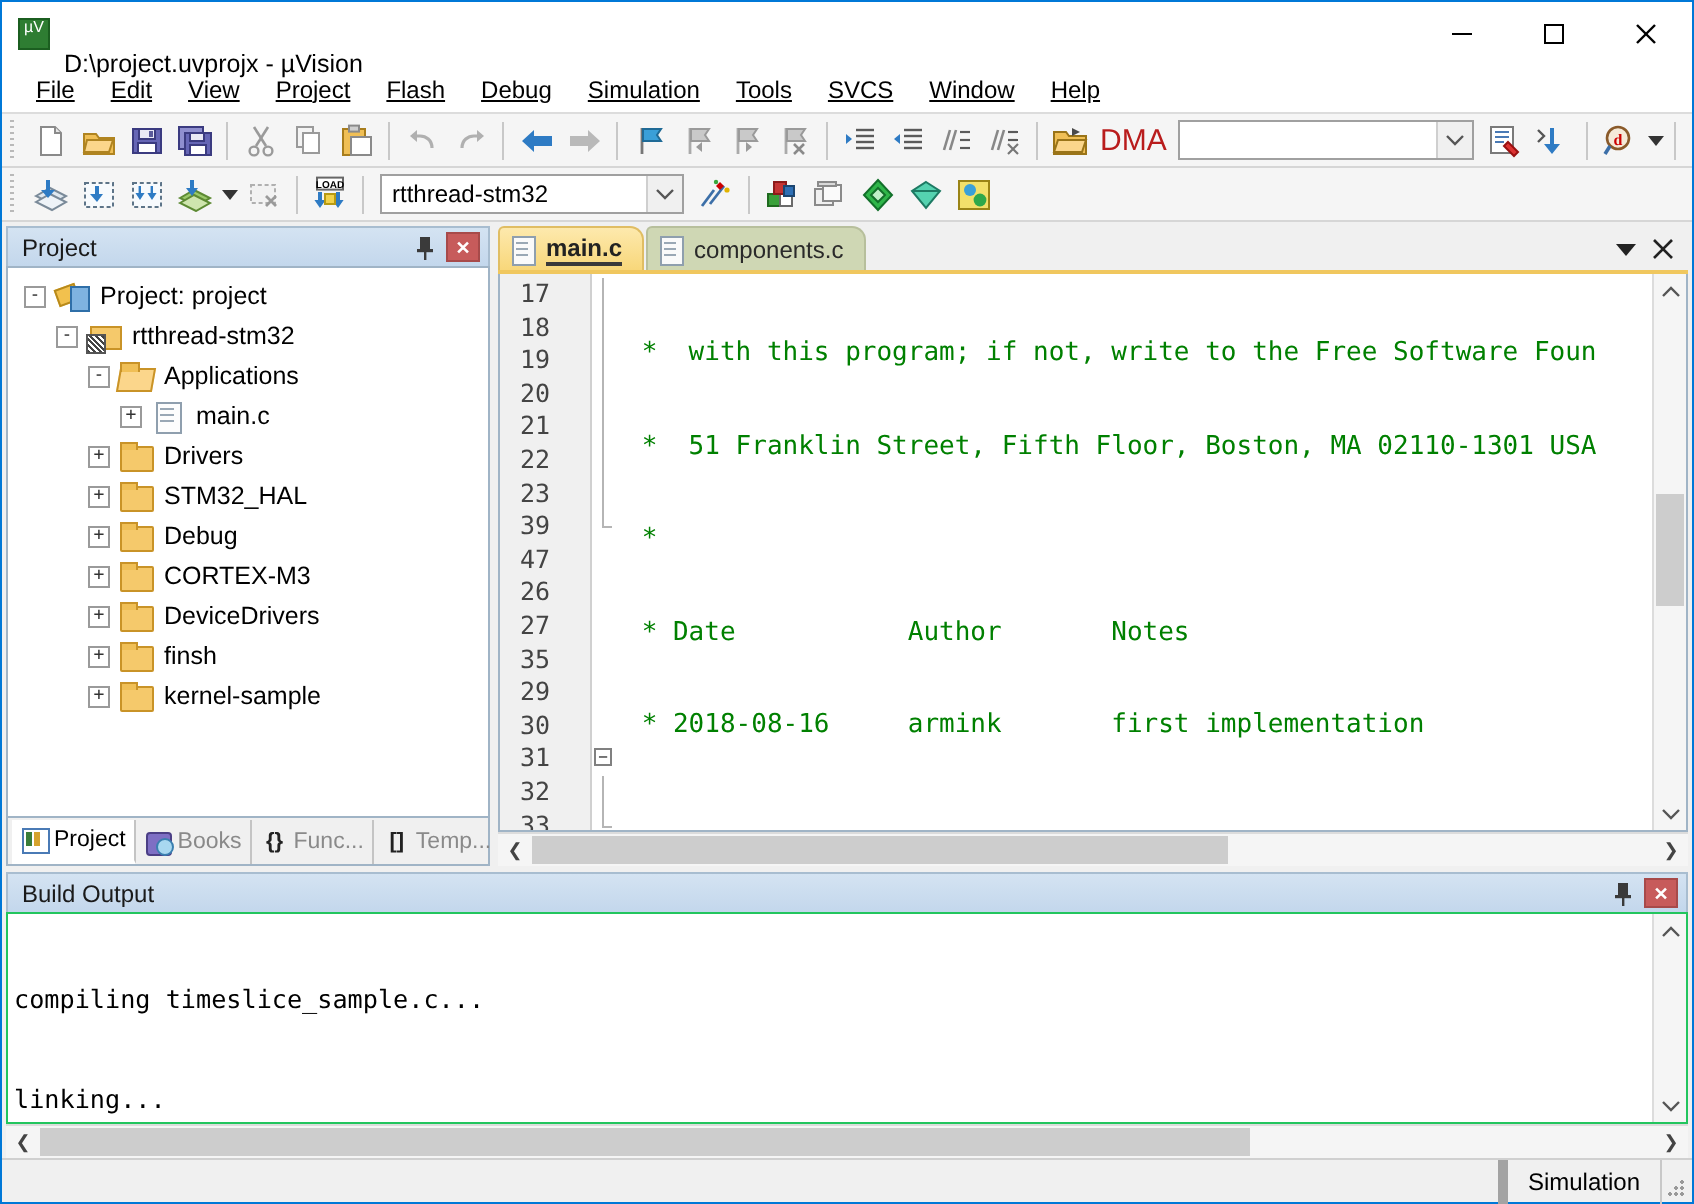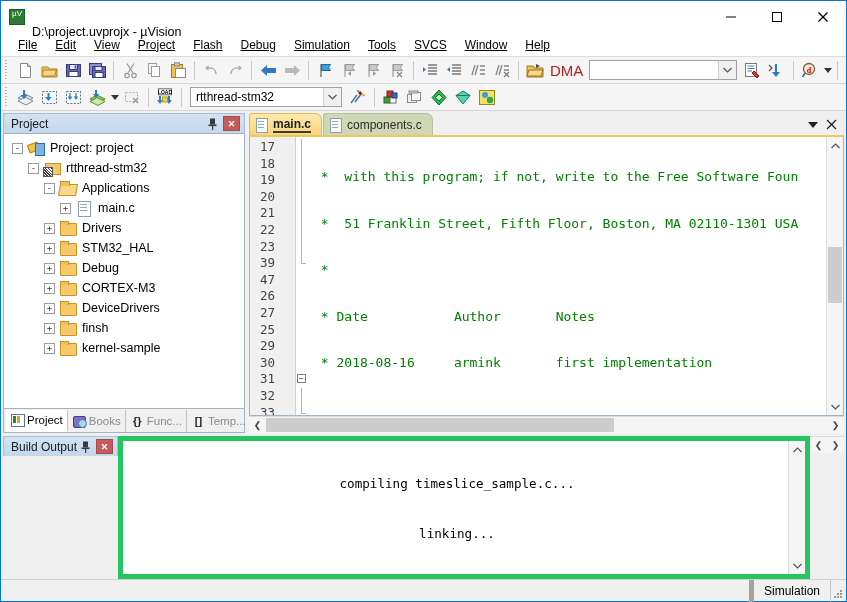--- a/index.html
+++ b/index.html
@@ -587,32 +587,31 @@
   .hsb-thumb {
     position: absolute;
     top: 1px; height: 14px;
     background: #cdcdcd;
   }
 
   
   .build-panel {
     flex: 1;
     display: flex;
-    flex-direction: row;
+    flex-direction: column;
     margin: 3px 2px 0 2px;
     min-height: 0;
   }
   .build-body {
     flex: 1;
     display: flex;
     background: #ffffff;
-    border: 5px solid #22c55e;
+    border: 1px solid #22c55e;
     min-height: 0;
     overflow: hidden;
-    text-align: center;
   }
   .build-text {
     flex: 1;
     font-family: "DejaVu Sans Mono", monospace;
     font-size: 12.6px;
     line-height: 16.5px;
     color: #000;
     padding: 2px 0 0 3px;
     white-space: pre;
     overflow: hidden;
@@ -1179,21 +1178,21 @@
               <div class="gline">18</div>
               <div class="gline">19</div>
               <div class="gline">20</div>
               <div class="gline">21</div>
               <div class="gline">22</div>
               <div class="gline">23</div>
               <div class="gline">39</div>
               <div class="gline">47</div>
               <div class="gline">26</div>
               <div class="gline">27</div>
-              <div class="gline">25</div>
+              <div class="gline">35</div>
               <div class="gline">29</div>
               <div class="gline">30</div>
               <div class="gline">31</div>
               <div class="gline">32</div>
               <div class="gline">33</div>
             </div>
 
             <div class="foldbar">
               <div class="fline">
                   <span class="vbar"></span>

